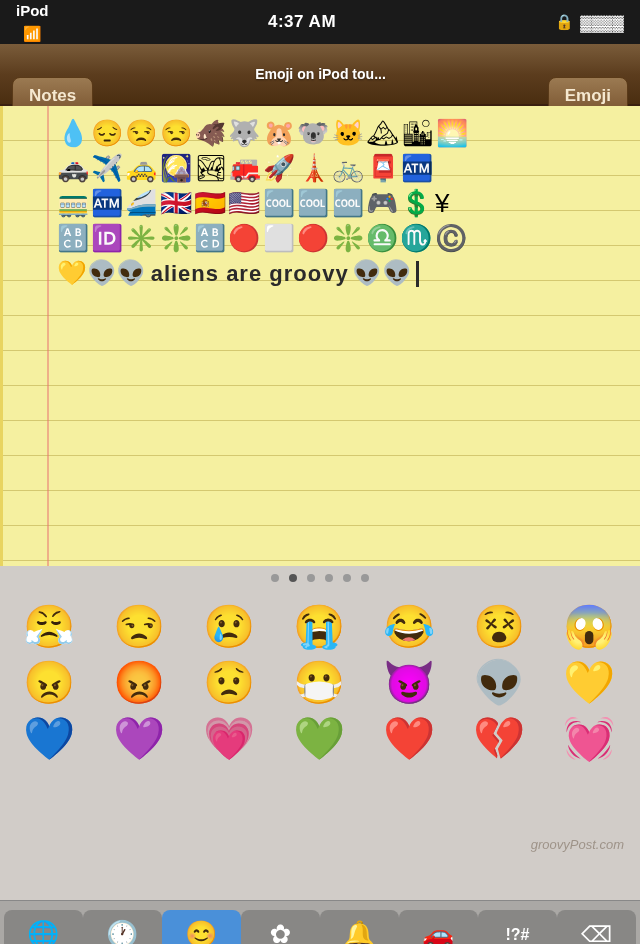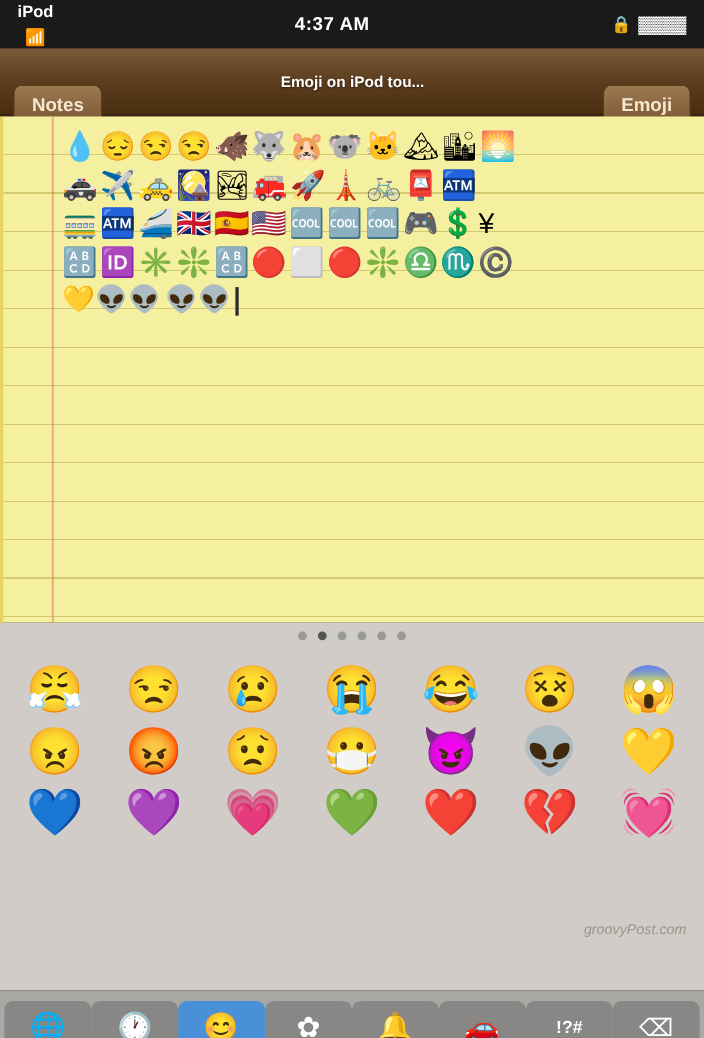--- a/index.html
+++ b/index.html
@@ -210,20 +210,21 @@
   <div class="nav-button">Emoji</div>
 </div>
 
 <div id="notes-area">
   <div class="emoji-line">💧😔😒😒🐗🐺🐹🐨🐱🏔🏙🌅</div>
   <div class="emoji-line">🚓✈️🚕🎑🏞🚒🚀🗼🚲📮🏧</div>
   <div class="emoji-line">🚃🏧🚄🇬🇧🇪🇸🇺🇸🆒🆒🆒🎮💲¥</div>
   <div class="emoji-line">🔠🆔✳️❇️🔠🔴⬜🔴❇️♎♏©️</div>
   <div class="text-line">
     <span>💛👽👽</span>
+    <span style="font-family: 'Helvetica Neue', Arial, sans-serif; font-weight:600; font-size:22px; letter-spacing:1px;"> aliens are groovy </span>
     <span>👽👽</span>
     <span class="cursor"></span>
   </div>
 </div>
 
 <div id="page-dots">
   <div class="dot"></div>
   <div class="dot active"></div>
   <div class="dot"></div>
   <div class="dot"></div>

